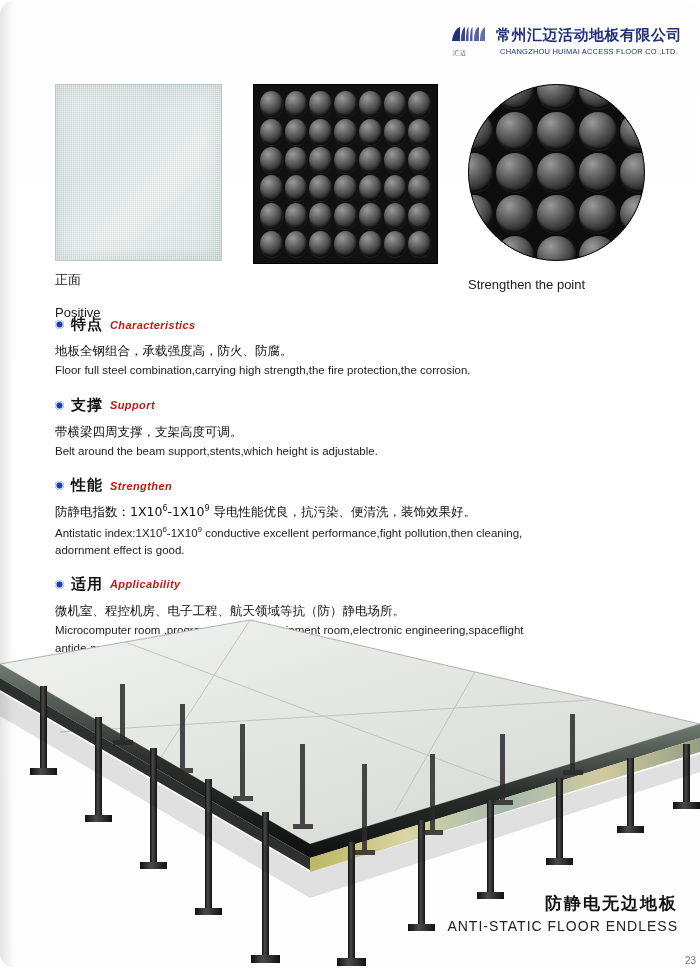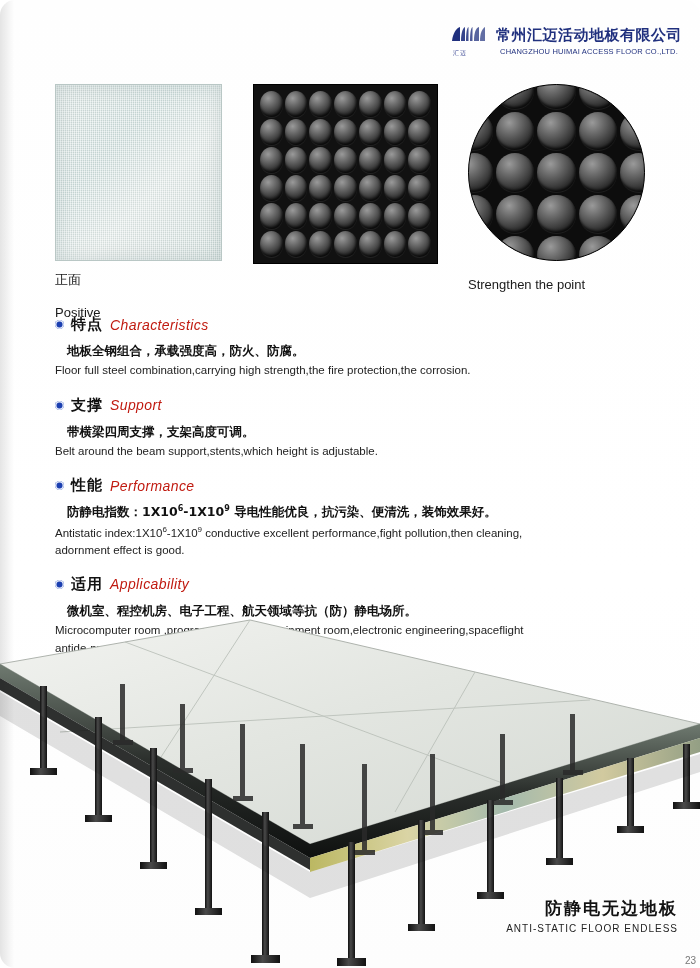--- a/index.html
+++ b/index.html
@@ -173,34 +173,33 @@
   }
   .sec-cn {
     font-size: 15px;
     font-weight: bold;
     color: #111;
     font-family: "DejaVu Sans", sans-serif;
     letter-spacing: 1px;
     text-align: right;
   }
   .sec-en {
-    font-size: 14px;
-    font-weight: normal;
+    font-size: 11px;
+    font-weight: bold;
     font-style: italic;
     color: #c01a10;
     font-family: "Liberation Sans", sans-serif;
     letter-spacing: 0.4px;
   }
   .body-cn {
     font-size: 12.5px;
     color: #111;
     line-height: 1.55;
     font-family: "DejaVu Sans", sans-serif;
-    margin: 0 0 2px 12px;
-    font-weight: bold;
+    margin: 0 0 2px 0;
   }
   .body-en {
     font-size: 11.5px;
     color: #222;
     line-height: 1.5;
     font-family: "Liberation Sans", sans-serif;
     margin: 0;
   }
   sup { font-size: 8px; }
 
@@ -222,21 +221,21 @@
     text-align: right;
   }
   .floor-label .cn {
     font-size: 17px;
     font-weight: bold;
     color: #111;
     letter-spacing: 2px;
     font-family: "DejaVu Sans", sans-serif;
   }
   .floor-label .en {
-    font-size: 10px;
+    font-size: 14px;
     color: #222;
     letter-spacing: 1px;
     margin-top: 3px;
     font-family: "Liberation Sans", sans-serif;
   }
   .page-num {
     position: absolute;
     right: 4px;
     bottom: 2px;
     font-size: 10px;
@@ -395,21 +394,21 @@
         <span class="sec-en">Support</span>
       </div>
       <p class="body-cn">带横梁四周支撑，支架高度可调。</p>
       <p class="body-en">Belt around the beam support,stents,which height is adjustable.</p>
     </div>
 
     <div class="section">
       <div class="sec-head">
         <span class="bullet"></span>
         <span class="sec-cn">性能</span>
-        <span class="sec-en">Performance</span>
+        <span class="sec-en">Strengthen</span>
       </div>
       <p class="body-cn"><span>防静电指数：1X10</span><sup>6</sup><span>-1X10</span><sup>9</sup><span> 导电性能优良，抗污染、便清洗，装饰效果好。</span></p>
       <p class="body-en"><span>Antistatic index:1X10</span><sup>6</sup><span>-1X10</span><sup>9</sup><span> conductive excellent performance,fight pollution,then cleaning,</span><br><span>adornment effect is good.</span></p>
     </div>
 
     <div class="section">
       <div class="sec-head">
         <span class="bullet"></span>
         <span class="sec-cn">适用</span>
         <span class="sec-en">Applicability</span>

